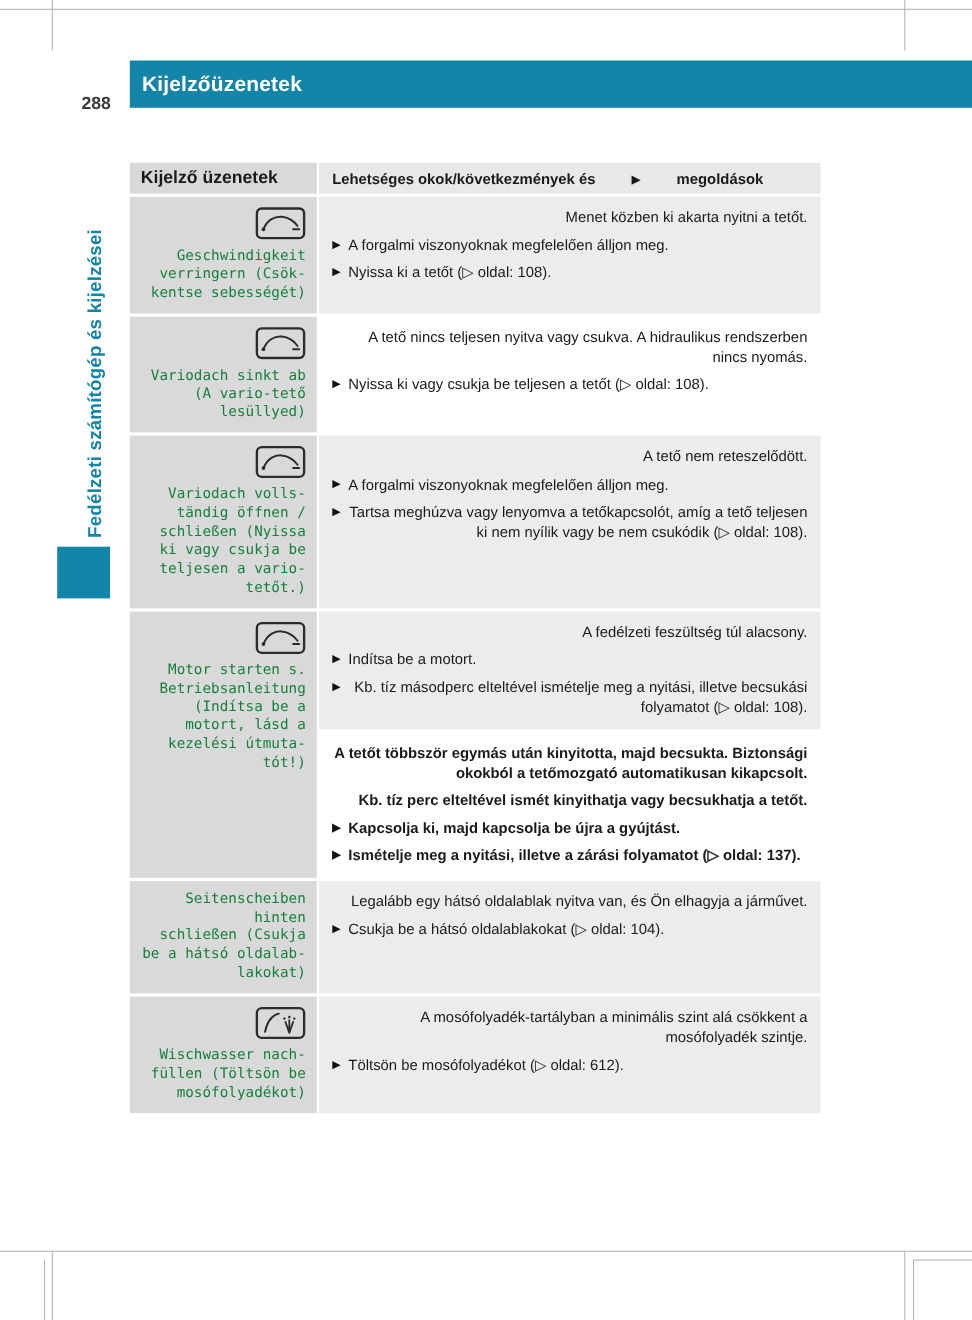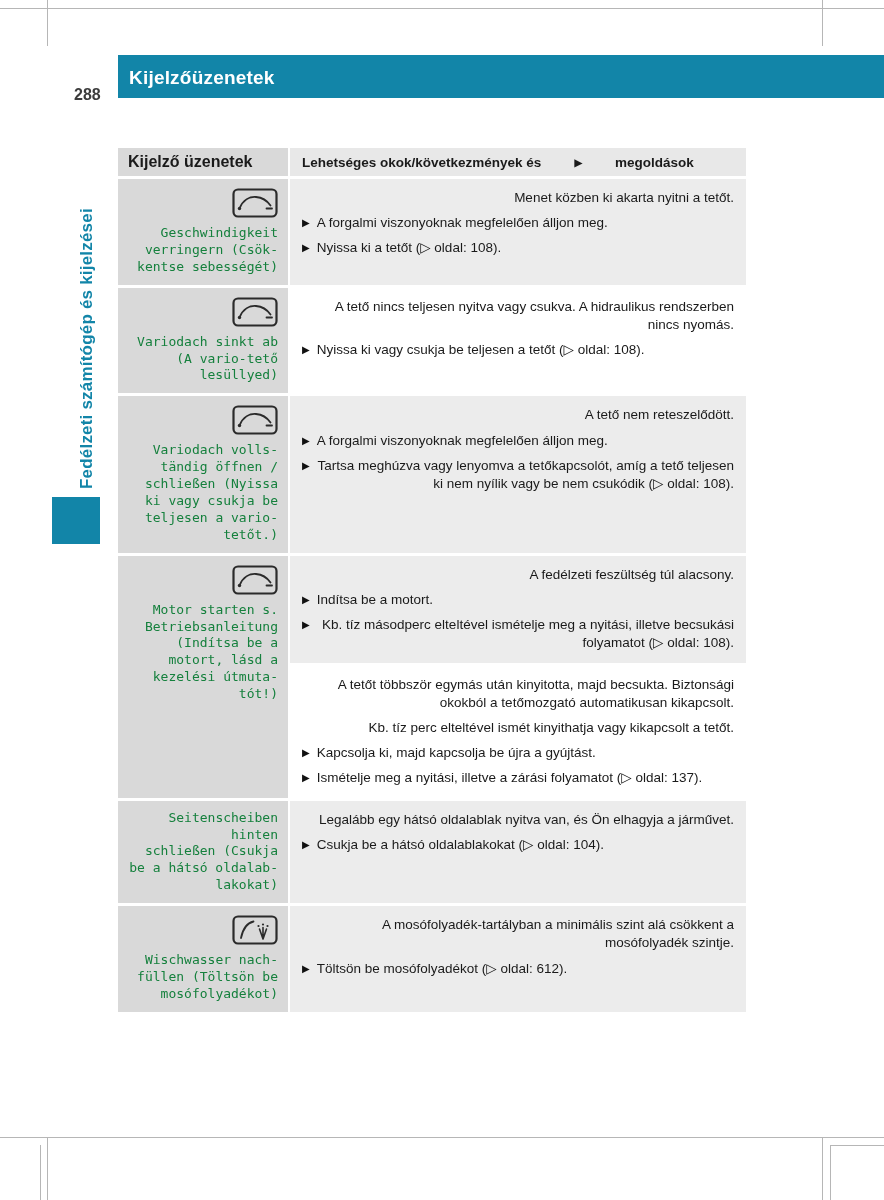--- a/index.html
+++ b/index.html
@@ -41,21 +41,21 @@
 
   
   .doc-table { position:absolute; left:118px; top:148px; width:628px; }
   .t-row { display:flex; align-items:stretch; margin-bottom:3px; }
   .cell-left {
     width:170px; min-width:170px; background:#d9d9d9;
     padding:9px 10px; margin-right:2px;
   }
   .right-stack { flex:1; display:flex; flex-direction:column; }
   .cell-right { flex:1; padding:10px 12px; }
-  .cell-right + .cell-right { margin-top:3px; }
+  .cell-right + .cell-right { margin-top:3px;font-weight:bold; }
   .bg-gray  { background:#ececec; }
   .bg-white { background:#ffffff; }
 
   .header-row .cell-left {
     display:flex; align-items:center; padding:5px 10px;
     font-weight:bold; font-size:16px;
   }
   .hdr-right {
     background:#e8e8e8; font-weight:bold; font-size:13.5px;
     display:flex; align-items:center; padding:5px 12px;gap:28px;
@@ -223,21 +223,21 @@
             <span class="tri">▶</span>
             <span>Indítsa be a motort.</span>
           </div>
           <div class="action">
             <span class="tri">▶</span>
             <span>Kb. tíz másodperc elteltével ismételje meg a nyitási, illetve becsukási folyamatot (▷ oldal: 108).</span>
           </div>
         </div>
         <div class="cell-right bg-white">
           <p class="cause-p">A tetőt többször egymás után kinyitotta, majd becsukta. Biztonsági okokból a tetőmozgató automatikusan kikapcsolt.</p>
-          <p class="cause-p">Kb. tíz perc elteltével ismét kinyithatja vagy kikapcsolt a tetőt.</p>
+          <p class="cause-p">Kb. tíz perc elteltével ismét kinyithatja vagy becsukhatja a tetőt.</p>
           <div class="action">
             <span class="tri">▶</span>
             <span>Kapcsolja ki, majd kapcsolja be újra a gyújtást.</span>
           </div>
           <div class="action">
             <span class="tri">▶</span>
             <span>Ismételje meg a nyitási, illetve a zárási folyamatot (▷ oldal: 137).</span>
           </div>
         </div>
       </div>

